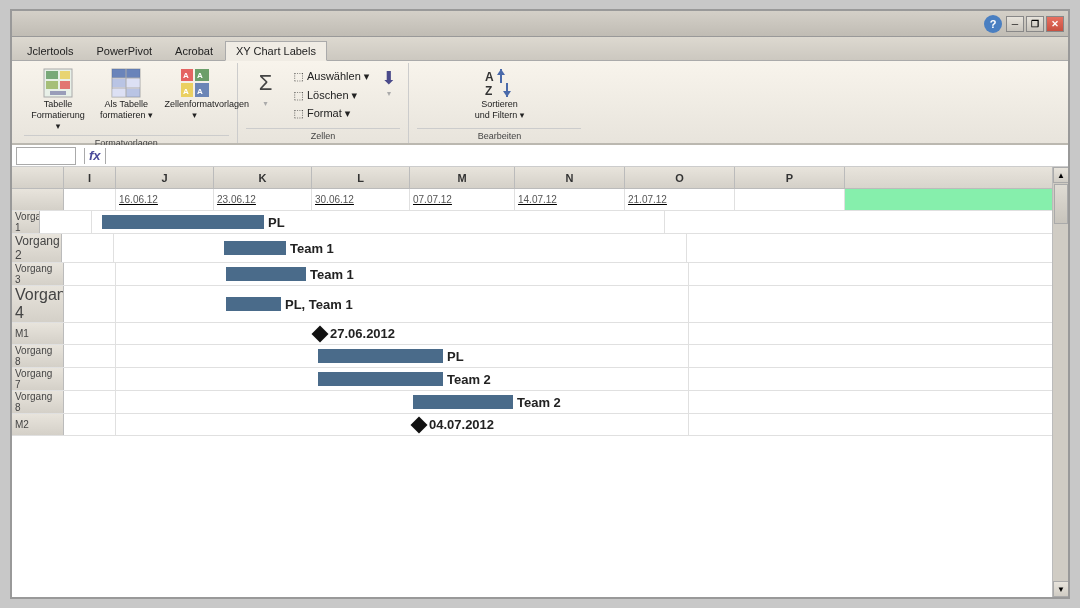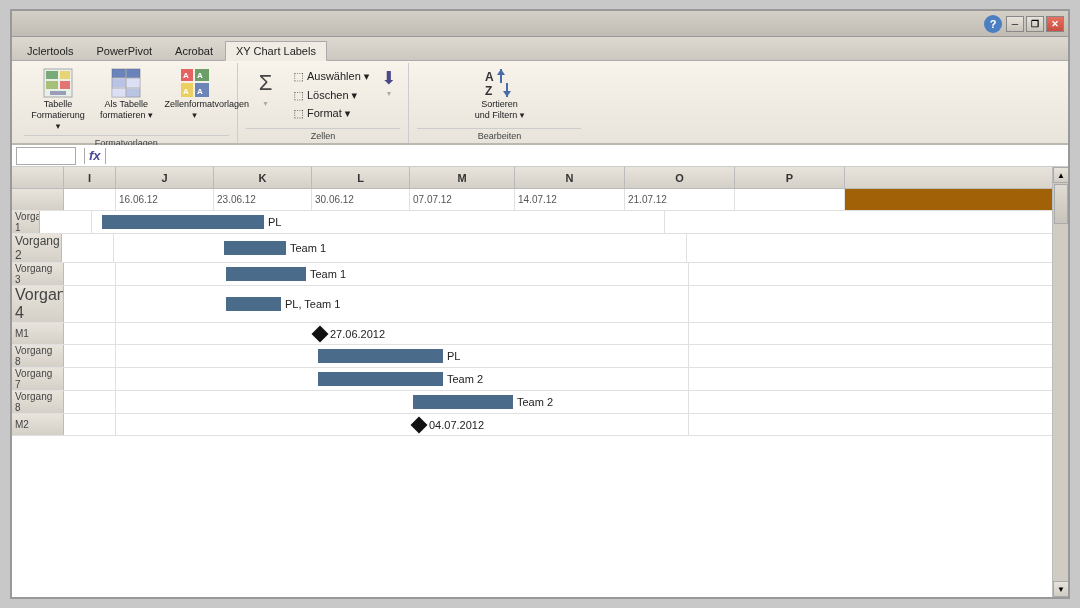--- a/index.html
+++ b/index.html
@@ -186,23 +186,24 @@
     }
     
     .gantt-bar {
       height: 14px;
       background: #4a6b8a;
       display: inline-block;
       vertical-align: middle;
       margin-right: 4px;
     }
     .gantt-label {
-      font-size: 11px;
+      font-size: 13px;
       color: #222;
       white-space: nowrap;
+      font-weight: bold;
     }
     .gantt-cell {
       position: relative;
       overflow: visible;
     }
     
     .scrollbar-v {
       width: 16px;
       background: #e0dcd4;
       border-left: 1px solid #bbb;
@@ -443,21 +444,21 @@
         <div class="col-header-cell" style="width:52px;">I</div>
         <div class="col-header-cell" style="width:98px;">J</div>
         <div class="col-header-cell" style="width:98px;">K</div>
         <div class="col-header-cell" style="width:98px;">L</div>
         <div class="col-header-cell" style="width:105px;">M</div>
         <div class="col-header-cell" style="width:110px;">N</div>
         <div class="col-header-cell" style="width:110px;">O</div>
         <div class="col-header-cell" style="width:110px;">P</div>
       </div>
 
-      <div class="data-row" style="background:#a16207;">
+      <div class="data-row" style="background:#86efac;text-decoration:underline;">
         <div class="data-cell row-header" style="width:52px;"></div>
         <div class="data-cell" style="width:52px;font-size:10px;color:#555;"></div>
         <div class="data-cell" style="width:98px;font-size:10px;color:#555;">16.06.12</div>
         <div class="data-cell" style="width:98px;font-size:10px;color:#555;">23.06.12</div>
         <div class="data-cell" style="width:98px;font-size:10px;color:#555;">30.06.12</div>
         <div class="data-cell" style="width:105px;font-size:10px;color:#555;">07.07.12</div>
         <div class="data-cell" style="width:110px;font-size:10px;color:#555;">14.07.12</div>
         <div class="data-cell" style="width:110px;font-size:10px;color:#555;">21.07.12</div>
         <div class="data-cell" style="width:110px;font-size:10px;color:#555;"></div>
       </div>

